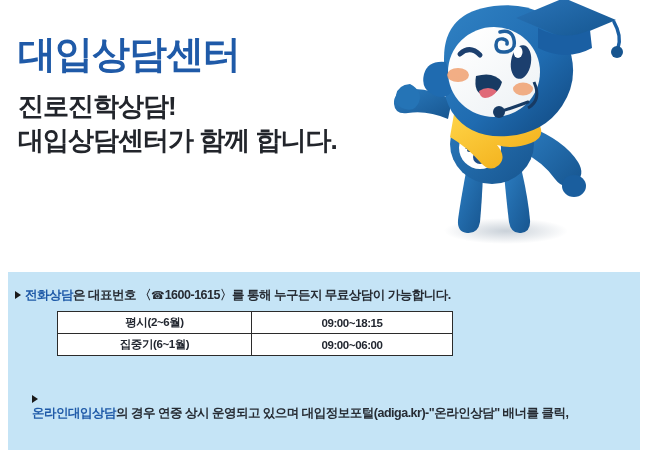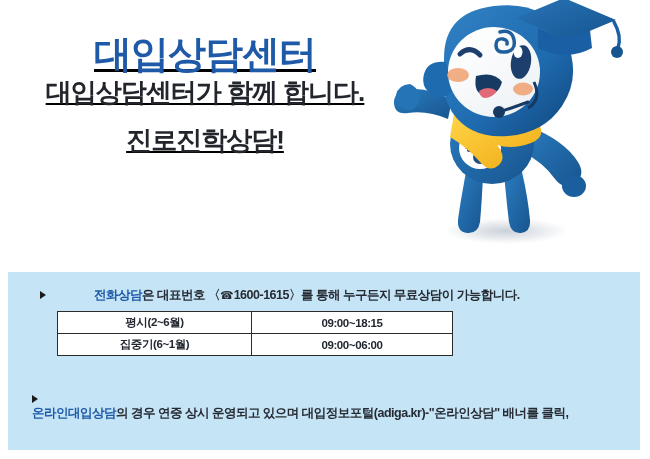--- a/index.html
+++ b/index.html
@@ -19,25 +19,24 @@
   #hero {
     position: absolute;
     left: 0; top: 0;
     width: 650px;
     height: 268px;
     background: #ffffff;
   }
 
   #hero-text {
     position: absolute;
-    left: 10px;
+    left: 18px;
     top: 34px;
     width: 390px;
-    text-align: center;
-    text-decoration: underline;
+    text-align: left;
   }
 
   #main-title {
     font-size: 38px;
     font-weight: bold;
     color: #1f5aa8;
     letter-spacing: -1px;
     line-height: 1.08;
     margin: 0;
     white-space: nowrap;
@@ -105,21 +104,21 @@
     font-weight: bold;
     color: #262b33;
     letter-spacing: -0.5px;
     line-height: 1.55;
   }
   .hl {
     color: #1f5aa8;
     font-weight: bold;
   }
 
-  #bullet-phone { left: 40px; top: 286px; gap: 44px; }
+  #bullet-phone { left: 15px; top: 286px; }
   #bullet-online { left: 32px; top: 390px; width: 600px; flex-direction: column; }
 
   #bullet-online .bullet-text { line-height: 1.75; }
 
   .phone-glyph {
     font-size: 11px;
     letter-spacing: 0;
   }
 
   
@@ -148,22 +147,22 @@
   #hours-table td.col-label { width: 193px; }
   #hours-table td.col-value { width: 200px; }
 </style>
 </head>
 <body>
 
 <div id="hero">
 
   <div id="hero-text">
     <div id="main-title">대입상담센터</div>
+    <div id="sub-line-1">진로진학상담!</div>
     <div id="sub-line-2">대입상담센터가 함께 합니다.</div>
-    <div id="sub-line-1">진로진학상담!</div>
   </div>
 
   <div id="mascot-wrap">
     <svg width="262" height="268" viewBox="0 0 262 268" xmlns="http://www.w3.org/2000/svg">
       <defs>
         <radialGradient id="gShadow" cx="50%" cy="50%" r="50%">
           <stop offset="0%" stop-color="#b8c2cc" stop-opacity="0.75"></stop>
           <stop offset="100%" stop-color="#b8c2cc" stop-opacity="0"></stop>
         </radialGradient>
         <linearGradient id="gBody" x1="0%" y1="0%" x2="100%" y2="100%">

